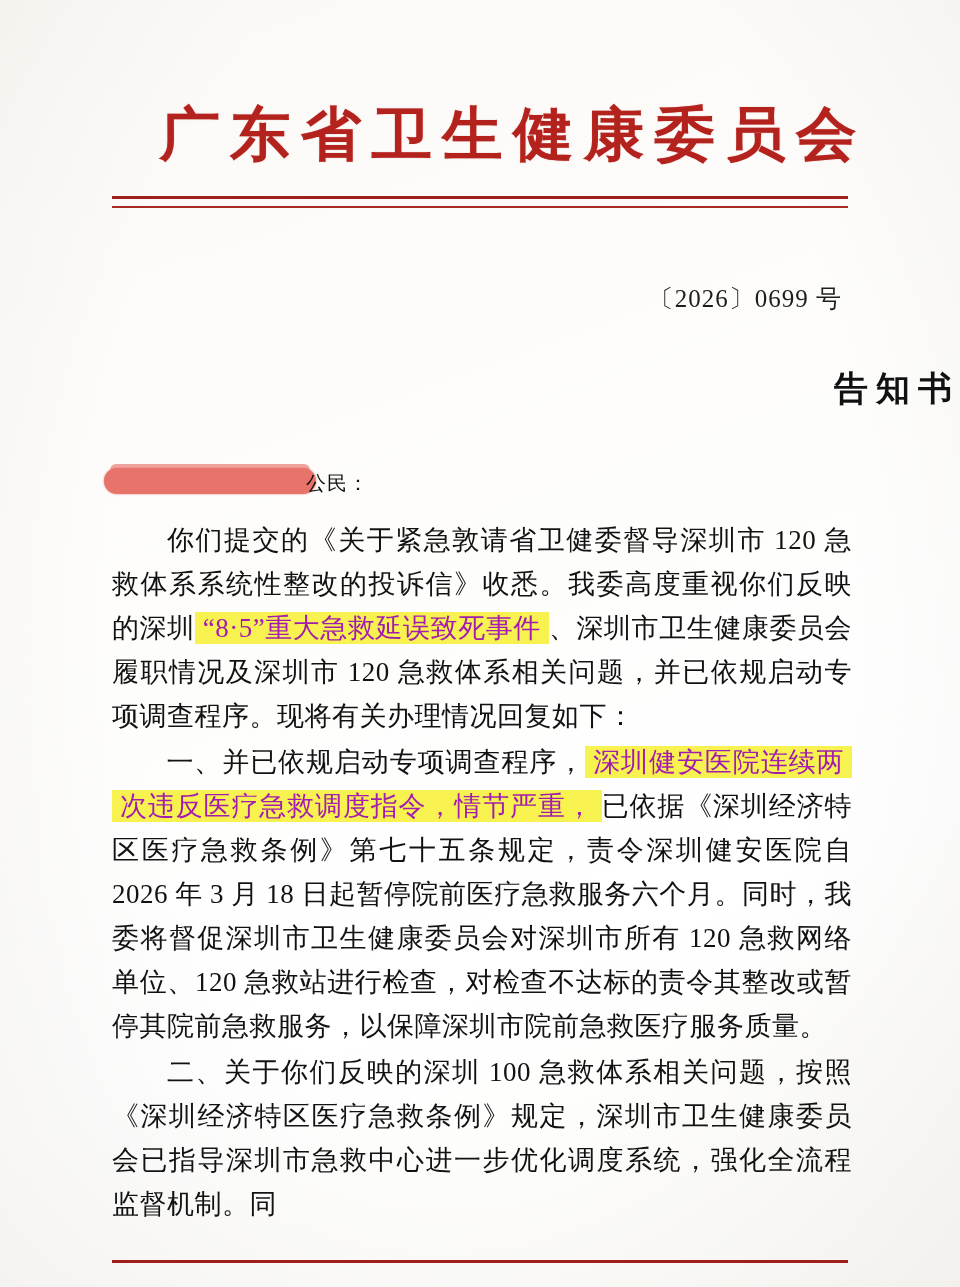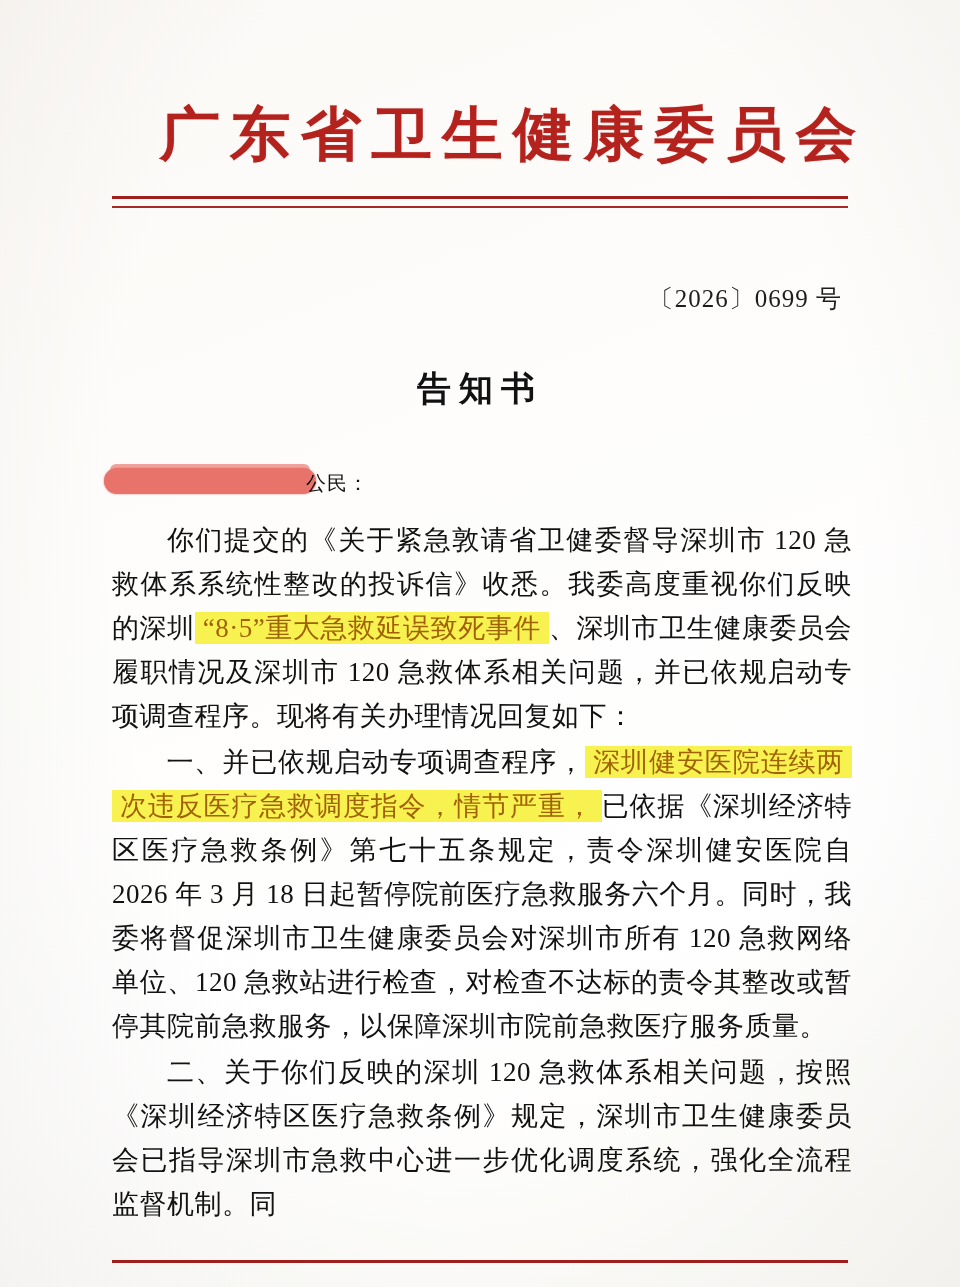--- a/index.html
+++ b/index.html
@@ -73,21 +73,21 @@
     font-size: 25px;
     color: #1d1d1d;
     letter-spacing: 1px;
   }
 
   .doc-title {
     position: absolute;
     top: 366px;
     left: 0;
     width: 100%;
-    text-align: center;
+    text-align: right;
     font-family: Liberation Mono, monospace;
     font-weight: bold;
     font-size: 34px;
     letter-spacing: 8px;
     color: #111111;
   }
   .redaction {
     position: absolute;
     top: 468px;
     left: 104px;
@@ -131,21 +131,21 @@
     letter-spacing: 0.5px;
     text-align: justify;
     margin: 0 0 2px 0;
   }
   .para .ind {
     display: inline-block;
     width: 54px;
   }
   mark.hl {
     background: #f7f24f;
-    color: #a16207;
+    color: #a21caf;
     padding: 1px 8px;
     box-decoration-break: clone;
     -webkit-box-decoration-break: clone;
   }
 
   .bottom-rule {
     position: absolute;
     left: 112px;
     bottom: 24px;
     width: 736px;
@@ -176,20 +176,20 @@
 
     <p class="para">
       <span class="ind"></span><span>你们提交的《关于紧急敦请省卫健委督导深圳市 120 急救体系系统性整改的投诉信》收悉。我委高度重视你们反映的深圳</span><mark class="hl">“8·5”重大急救延误致死事件</mark><span>、深圳市卫生健康委员会履职情况及深圳市 120 急救体系相关问题，并已依规启动专项调查程序。现将有关办理情况回复如下：</span>
     </p>
 
     <p class="para">
       <span class="ind"></span><span>一、并已依规启动专项调查程序，</span><mark class="hl">深圳健安医院连续两次违反医疗急救调度指令，情节严重，</mark><span>已依据《深圳经济特区医疗急救条例》第七十五条规定，责令深圳健安医院自 2026 年 3 月 18 日起暂停院前医疗急救服务六个月。同时，我委将督促深圳市卫生健康委员会对深圳市所有 120 急救网络单位、120 急救站进行检查，对检查不达标的责令其整改或暂停其院前急救服务，以保障深圳市院前急救医疗服务质量。</span>
     </p>
 
     <p class="para">
-      <span class="ind"></span><span>二、关于你们反映的深圳 120 急救体系相关问题，按照《深圳经济特区医疗急救条例》规定，深圳市卫生健康委员会已指导深圳市急救中心进一步优化调度系统，强化全流程监督机制。同</span>
+      <span class="ind"></span><span>二、关于你们反映的深圳 100 急救体系相关问题，按照《深圳经济特区医疗急救条例》规定，深圳市卫生健康委员会已指导深圳市急救中心进一步优化调度系统，强化全流程监督机制。同</span>
     </p>
 
   </div>
 
   <div class="bottom-rule"></div>
 
 </div>
 
 </body></html>

